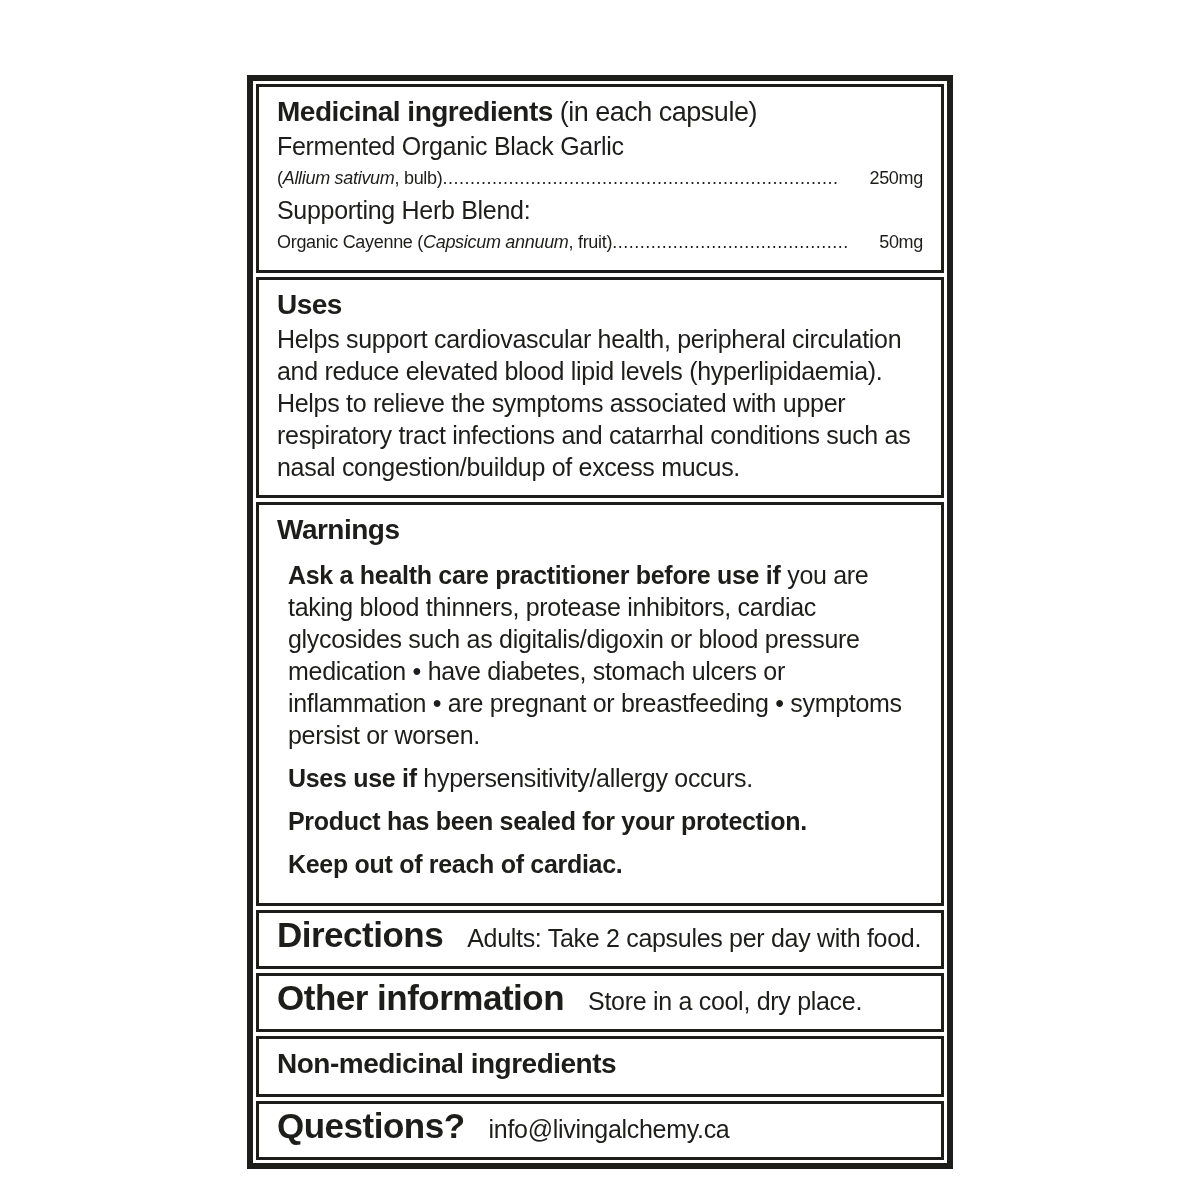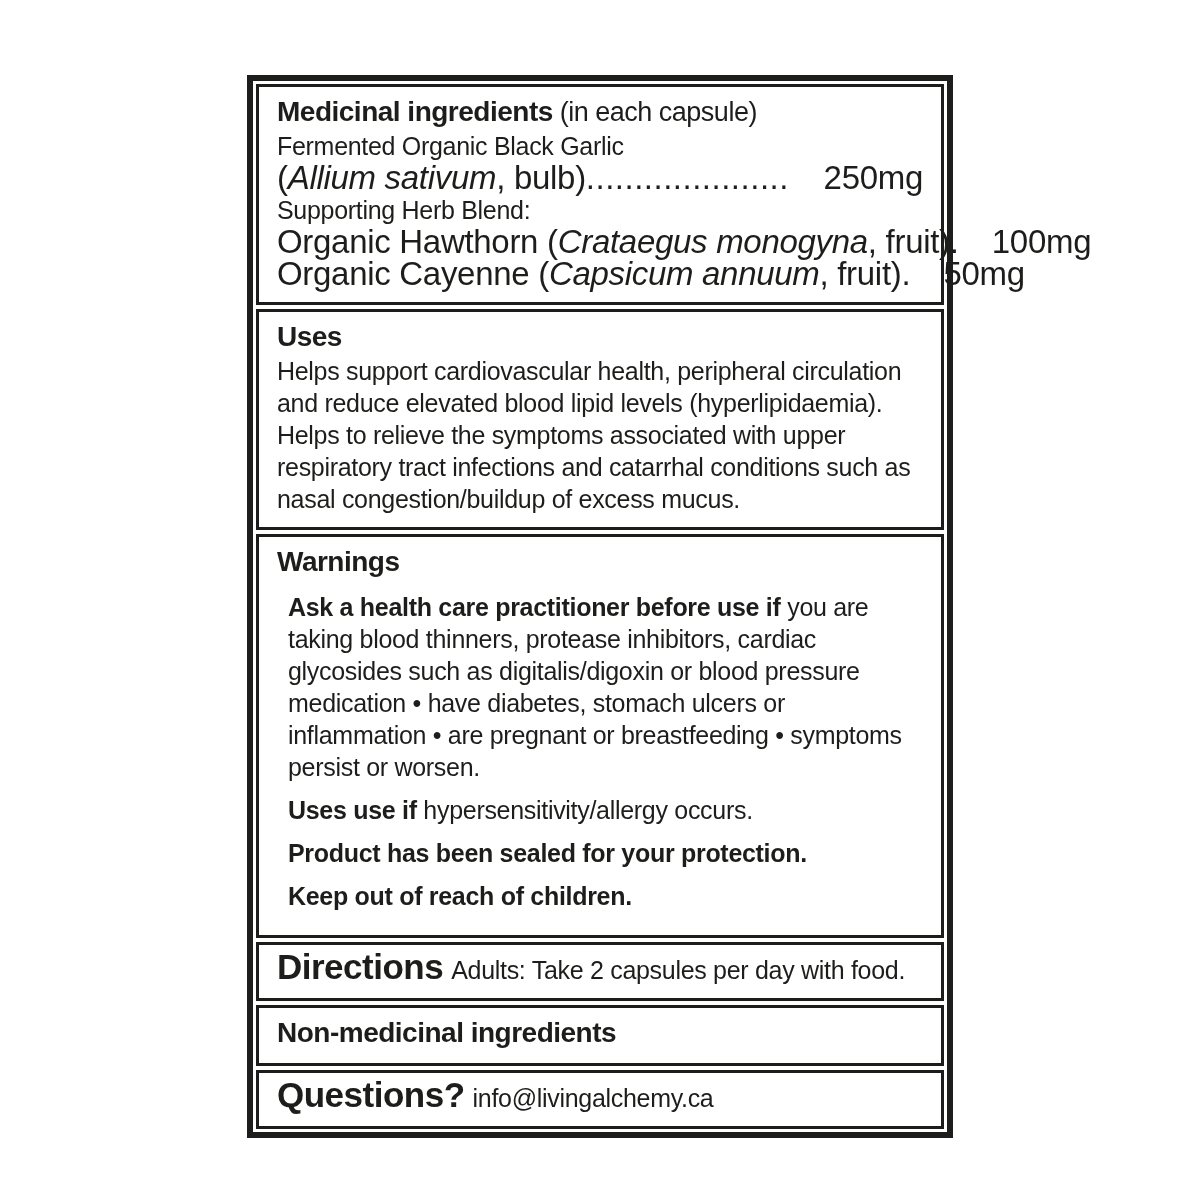--- a/index.html
+++ b/index.html
@@ -49,21 +49,21 @@
     letter-spacing: -0.5px;
   }
   .body-text {
     font-size: 25px;
     line-height: 32px;
     letter-spacing: -0.3px;
   }
   .row {
     display: flex;
     align-items: flex-start;
-    font-size: 33px;
+    font-size: 18px;
     line-height: 32px;
     letter-spacing: -0.3px;
   }
   .row .name { white-space: nowrap; }
   .row .ital { font-style: italic; }
   .leader {
     flex: 1 1 auto;
     overflow: hidden;
     white-space: nowrap;
     min-width: 10px;
@@ -75,21 +75,21 @@
   .amount { white-space: nowrap; margin-left: 32px; }
 
   .inline-h {
     font-size: 35px;
     font-weight: bold;
     letter-spacing: -0.5px;
   }
   .inline-body {
     font-size: 25px;
     letter-spacing: -0.3px;
-    margin-left: 8px;
+    margin-left: 24px;
   }
   .one-line {
     line-height: 36px;
     padding-top: 4px;
     padding-bottom: 6px;
   }
   .bold { font-weight: bold; }
   .warn-line { margin: 11px; }
 </style>
 </head>
@@ -104,50 +104,48 @@
       <div class="body-text">Fermented Organic Black Garlic</div>
 
       <div class="row">
         <span class="name"><span>(</span><span class="ital">Allium sativum</span><span>, bulb)</span></span>
         <span class="leader"></span>
         <span class="amount">250mg</span>
       </div>
 
       <div class="body-text">Supporting Herb Blend:</div>
 
-      <div class="row">
-        <span class="name"><span>Organic Hawthorn (</span><span class="ital">Crataegus monogyna</span><span>, fruit)</span></span>
-        <span class="leader"></span>
-        <span class="amount">100mg</span>
-      </div>
 
       <div class="row">
         <span class="name"><span>Organic Cayenne (</span><span class="ital">Capsicum annuum</span><span>, fruit)</span></span>
         <span class="leader"></span>
         <span class="amount">50mg</span>
       </div>
     </div>
 
     <div class="section">
       <div class="h1">Uses</div>
       <div class="body-text">Helps support cardiovascular health, peripheral circulation and reduce elevated blood lipid levels (hyperlipidaemia). Helps to relieve the symptoms associated with upper respiratory tract infections and catarrhal conditions such as nasal congestion/buildup of excess mucus.</div>
     </div>
 
     <div class="section">
       <div class="h1">Warnings</div>
       <div class="body-text warn-line"><span class="bold">Ask a health care practitioner before use if</span><span> you are taking blood thinners, protease inhibitors, cardiac glycosides such as digitalis/digoxin or blood pressure medication • have diabetes, stomach ulcers or inflammation • are pregnant or breastfeeding • symptoms persist or worsen.</span></div>
       <div class="body-text warn-line"><span class="bold">Uses use if</span><span> hypersensitivity/allergy occurs.</span></div>
       <div class="body-text warn-line bold">Product has been sealed for your protection.</div>
-      <div class="body-text warn-line bold">Keep out of reach of children.</div>
+      <div class="body-text warn-line bold">Keep out of reach of cardiac.</div>
     </div>
 
     <div class="section one-line">
       <span class="inline-h">Directions</span><span class="inline-body">Adults: Take 2 capsules per day with food.</span>
     </div>
 
+    <div class="section one-line">
+      <span class="inline-h">Other information</span><span class="inline-body">Store in a cool, dry place.</span>
+    </div>
 
     <div class="section">
       <div class="h1">Non-medicinal ingredients</div>
     </div>
 
     <div class="section one-line">
       <span class="inline-h">Questions?</span><span class="inline-body">info@livingalchemy.ca</span>
     </div>
 
   </div>

